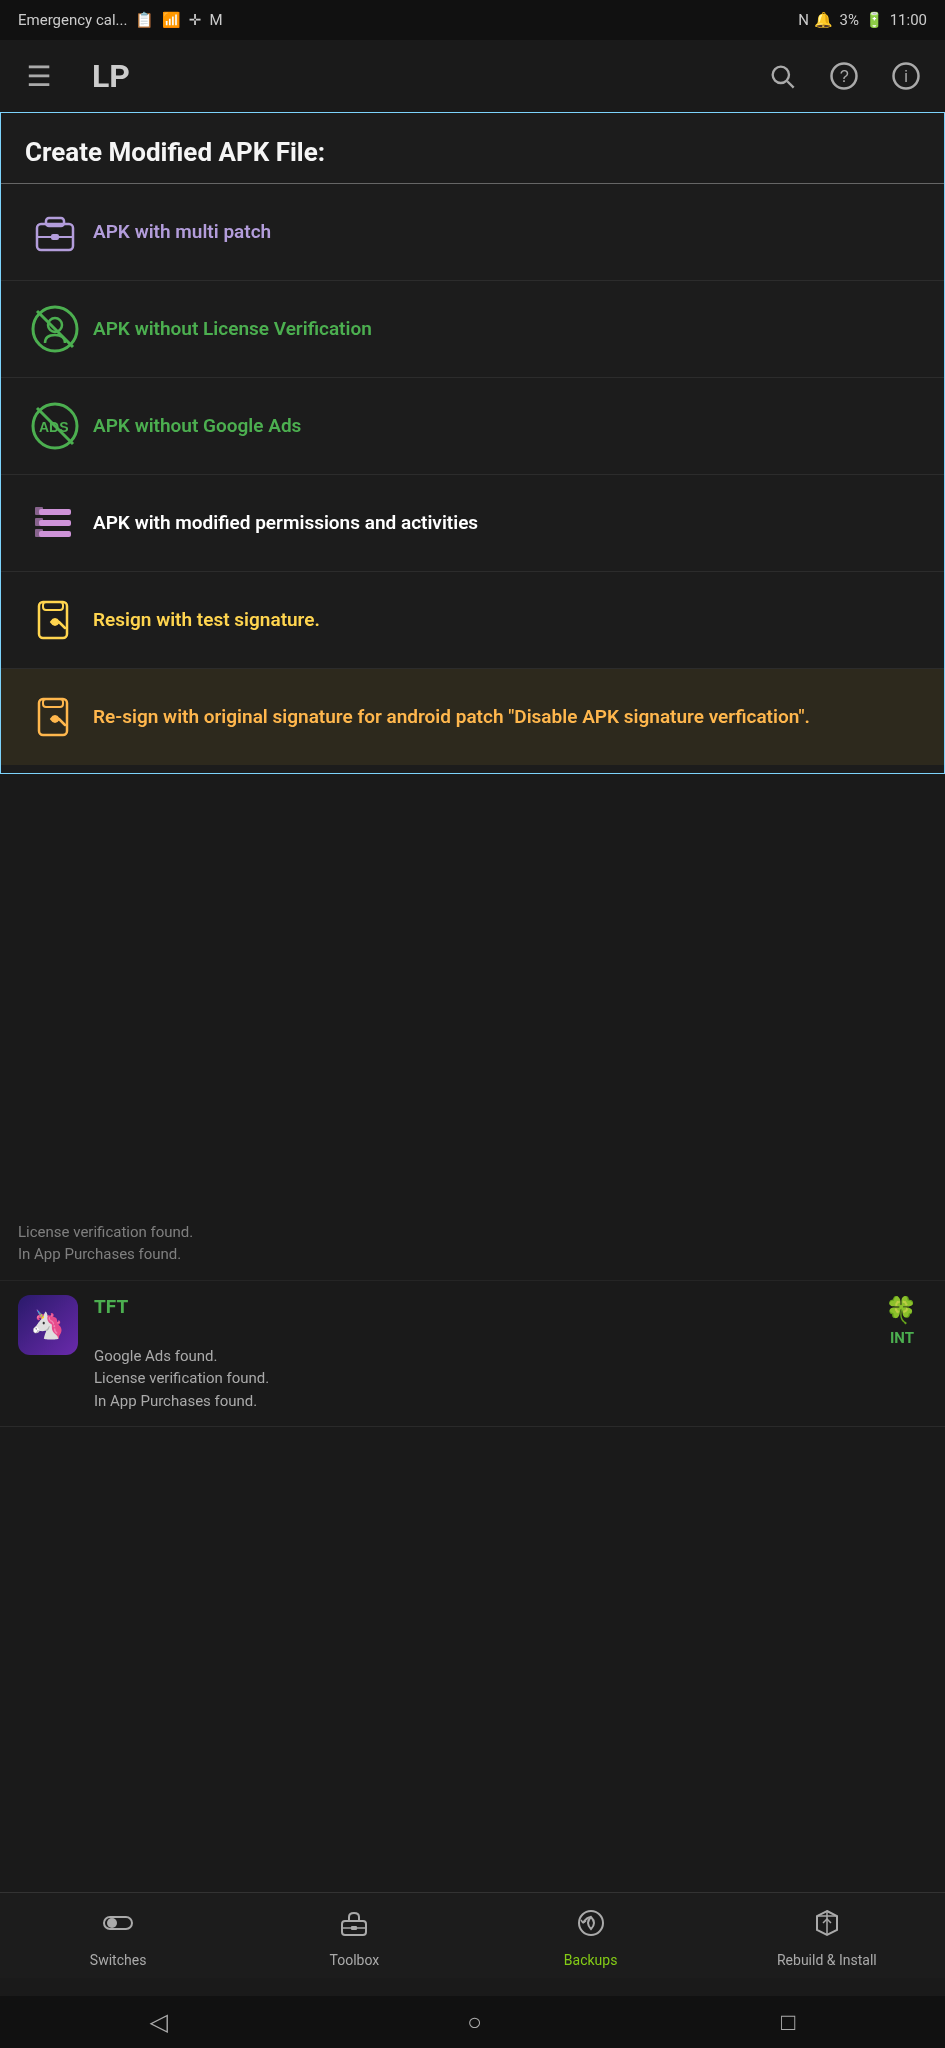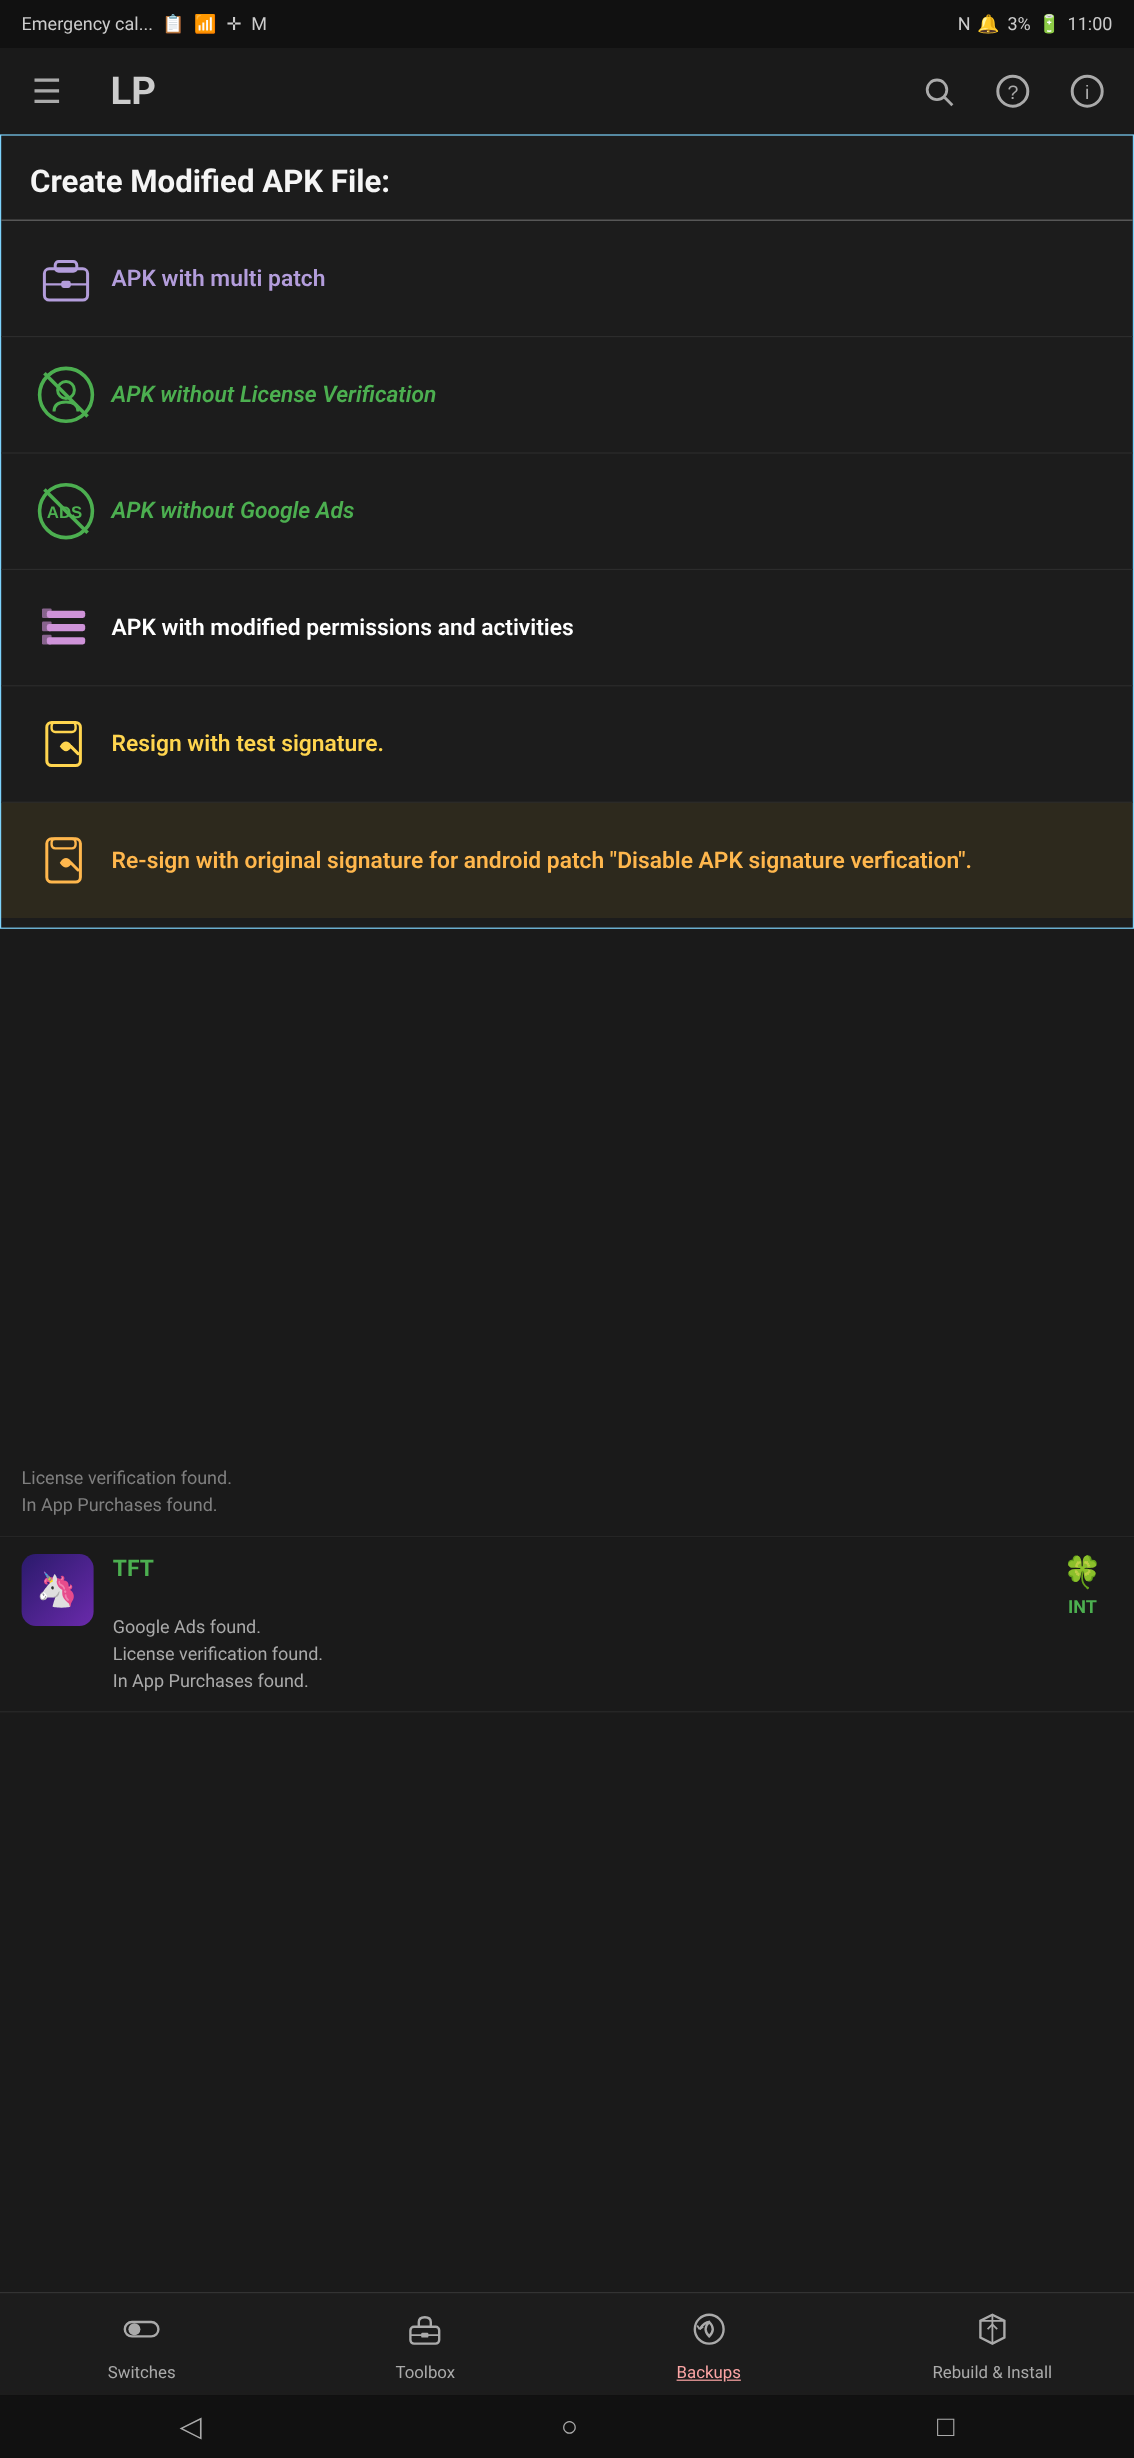--- a/index.html
+++ b/index.html
@@ -152,34 +152,34 @@
       display: flex;
       align-items: center;
       justify-content: center;
     }
     .modal-item-text {
       font-size: 19px;
       font-weight: 600;
       line-height: 1.3;
     }
     .color-purple { color: #b39ddb; }
-    .color-green { color: #4caf50; font-style: italic; }
+    .color-green { color: #4caf50; }
     .color-pink { color: #ffffff; }
     .color-yellow { color: #ffd54f; }
     .color-orange { color: #ffb74d; }
 
     
     .modal-item-highlighted {
       background: rgba(255, 200, 50, 0.08);
     }
 
     
     .bottom-nav {
       position: fixed;
-      bottom: 52px;
+      bottom: 70px;
       left: 0;
       width: 945px;
       background: #1c1c1c;
       display: flex;
       border-top: 1px solid #333;
       z-index: 100;
     }
     .nav-item {
       flex: 1;
       display: flex;
@@ -411,21 +411,21 @@
 
   <div class="nav-item">
     <div class="nav-icon">
       <svg width="32" height="32" viewBox="0 0 32 32" fill="none">
         <circle cx="16" cy="16" r="12" stroke="#aaa" stroke-width="2" fill="none"></circle>
         <path d="M16 10 Q22 16 16 22 Q10 16 16 10Z" fill="none" stroke="#aaa" stroke-width="2"></path>
         <path d="M8 16 Q12 10 16 10" stroke="#aaa" stroke-width="2" fill="none"></path>
         <path d="M8 16 L6 13 M8 16 L11 14" stroke="#aaa" stroke-width="1.5"></path>
       </svg>
     </div>
-    <span style="color:#fca5a5;font-size:14px;text-decoration:underline;">Backups</span>
+    <span style="color:#84cc16;font-size:14px;">Backups</span>
   </div>
 
   <div class="nav-item">
     <div class="nav-icon">
       <svg width="32" height="32" viewBox="0 0 32 32" fill="none">
         <path d="M16 4 L26 9 L26 23 L16 28 L6 23 L6 9 Z" fill="none" stroke="#aaa" stroke-width="2"></path>
         <line x1="6" y1="9" x2="26" y2="9" stroke="#aaa" stroke-width="1.5"></line>
         <line x1="16" y1="4" x2="16" y2="28" stroke="#aaa" stroke-width="1.5"></line>
         <path d="M12 16 L16 12 L20 16" fill="none" stroke="#aaa" stroke-width="1.5"></path>
       </svg>

